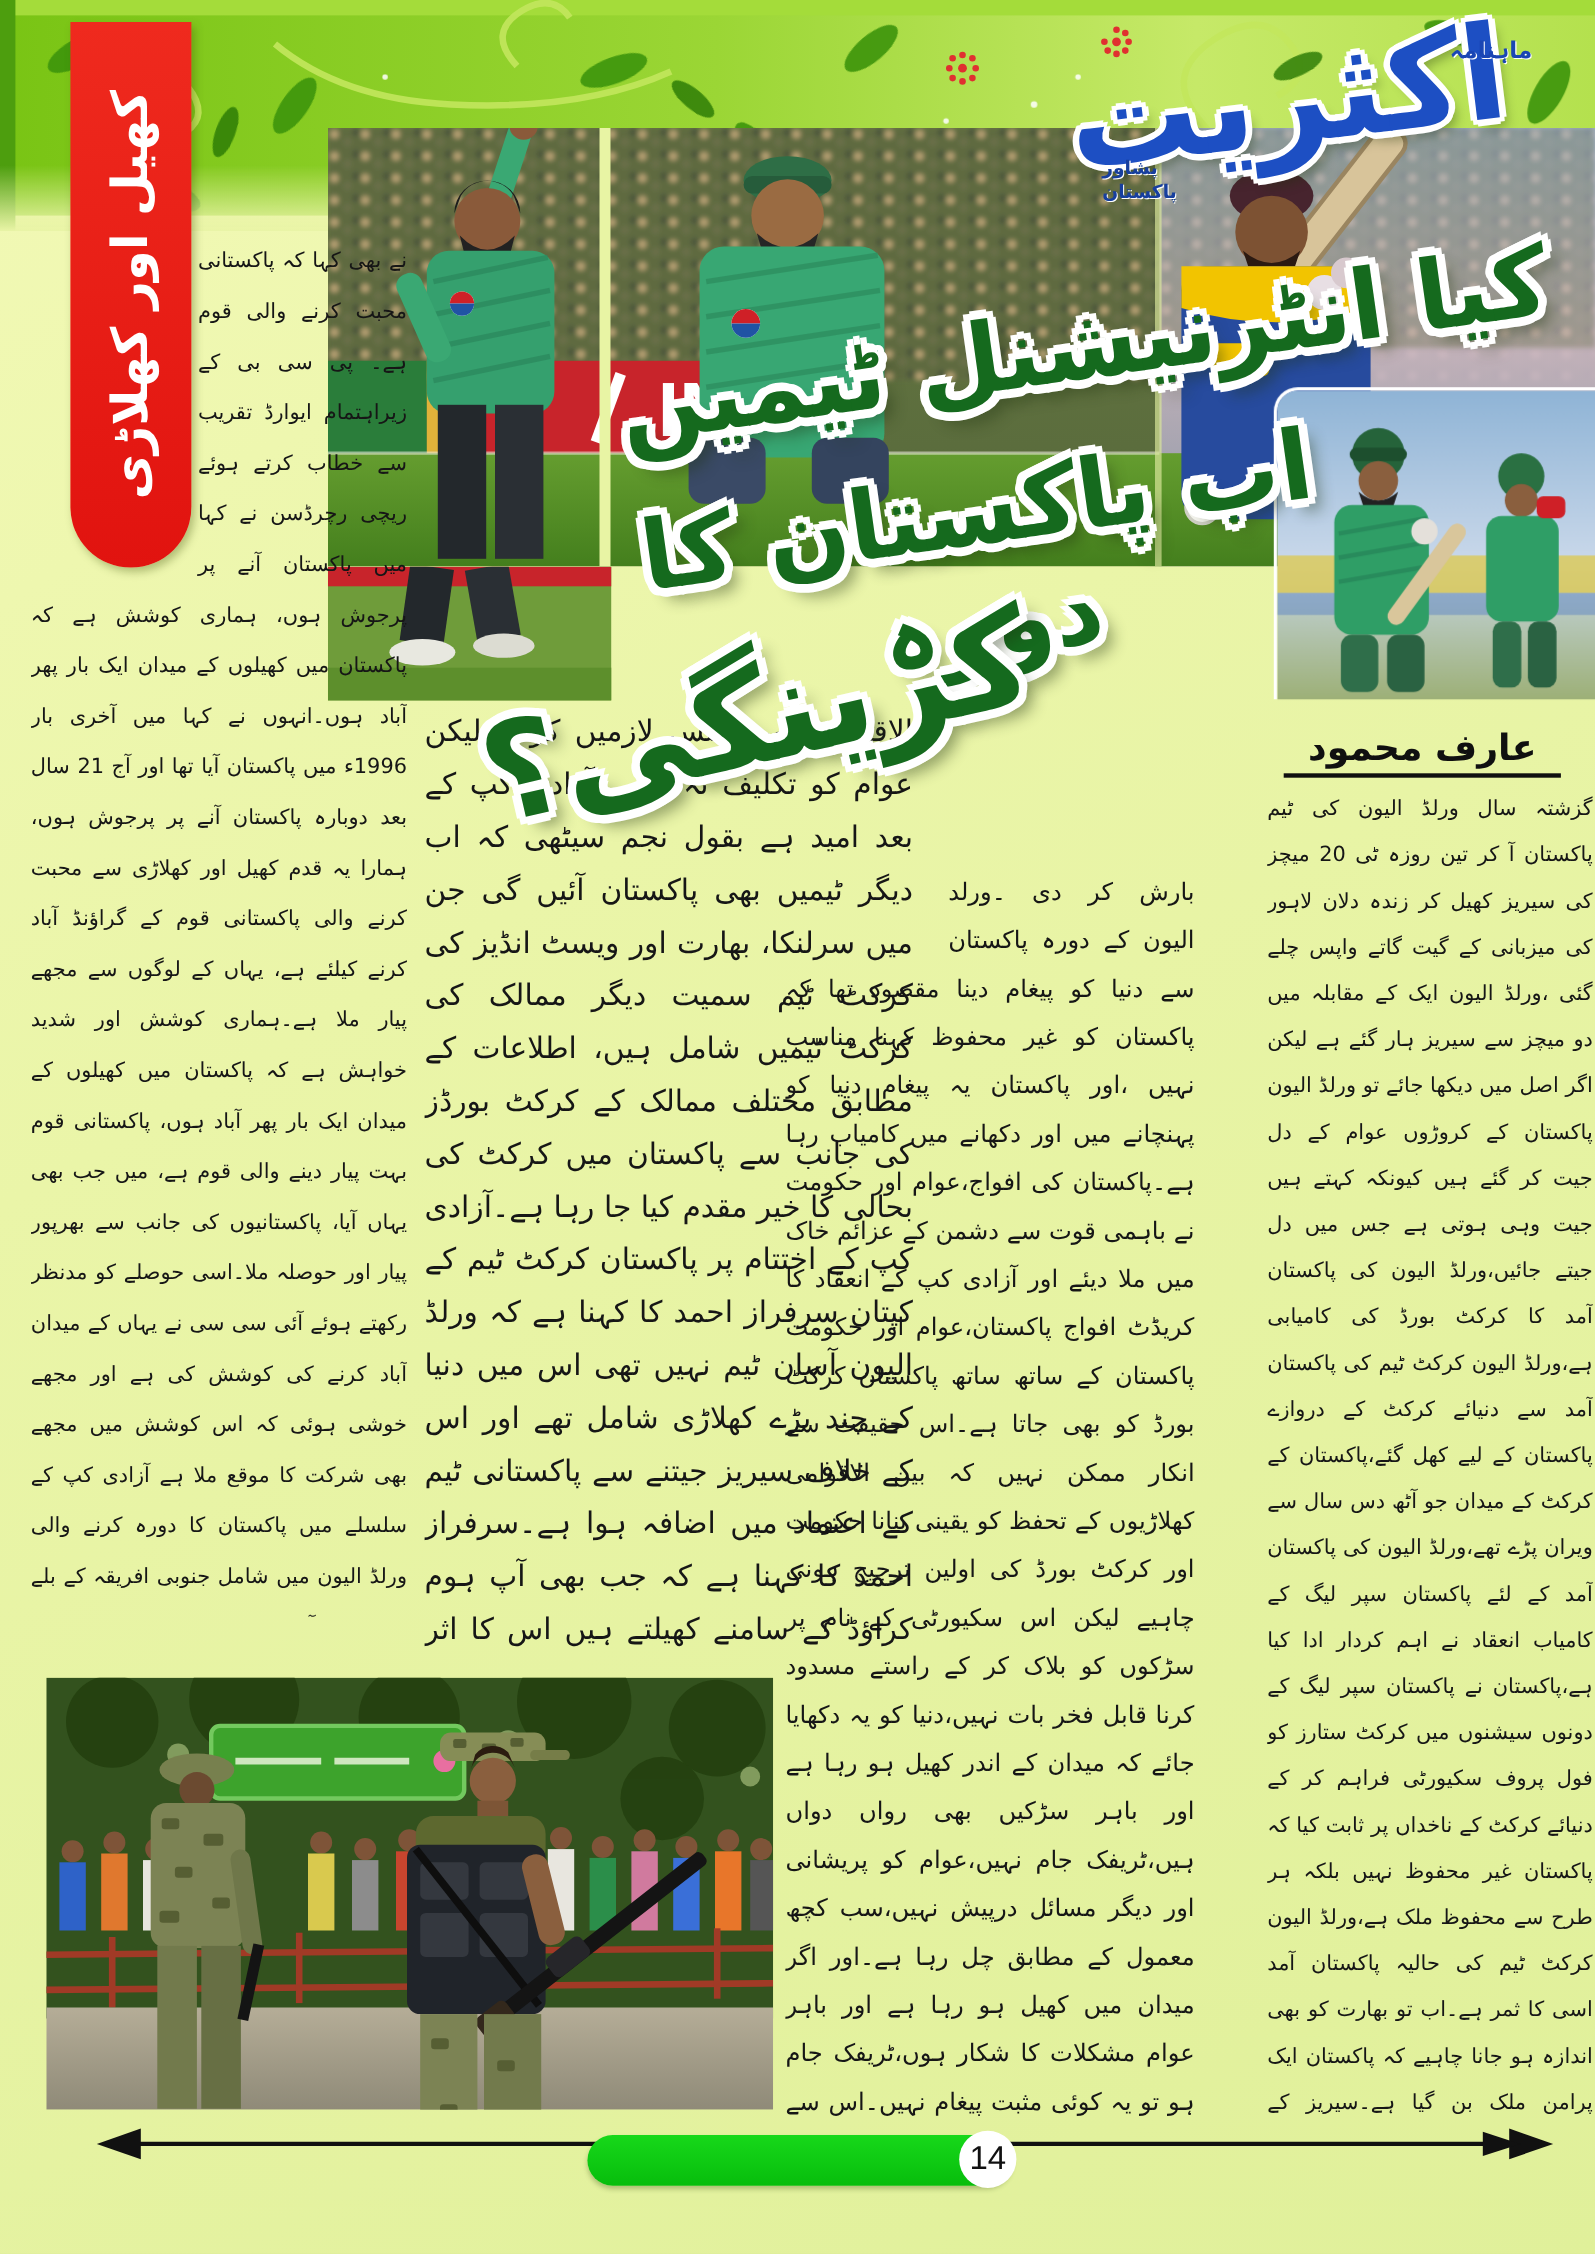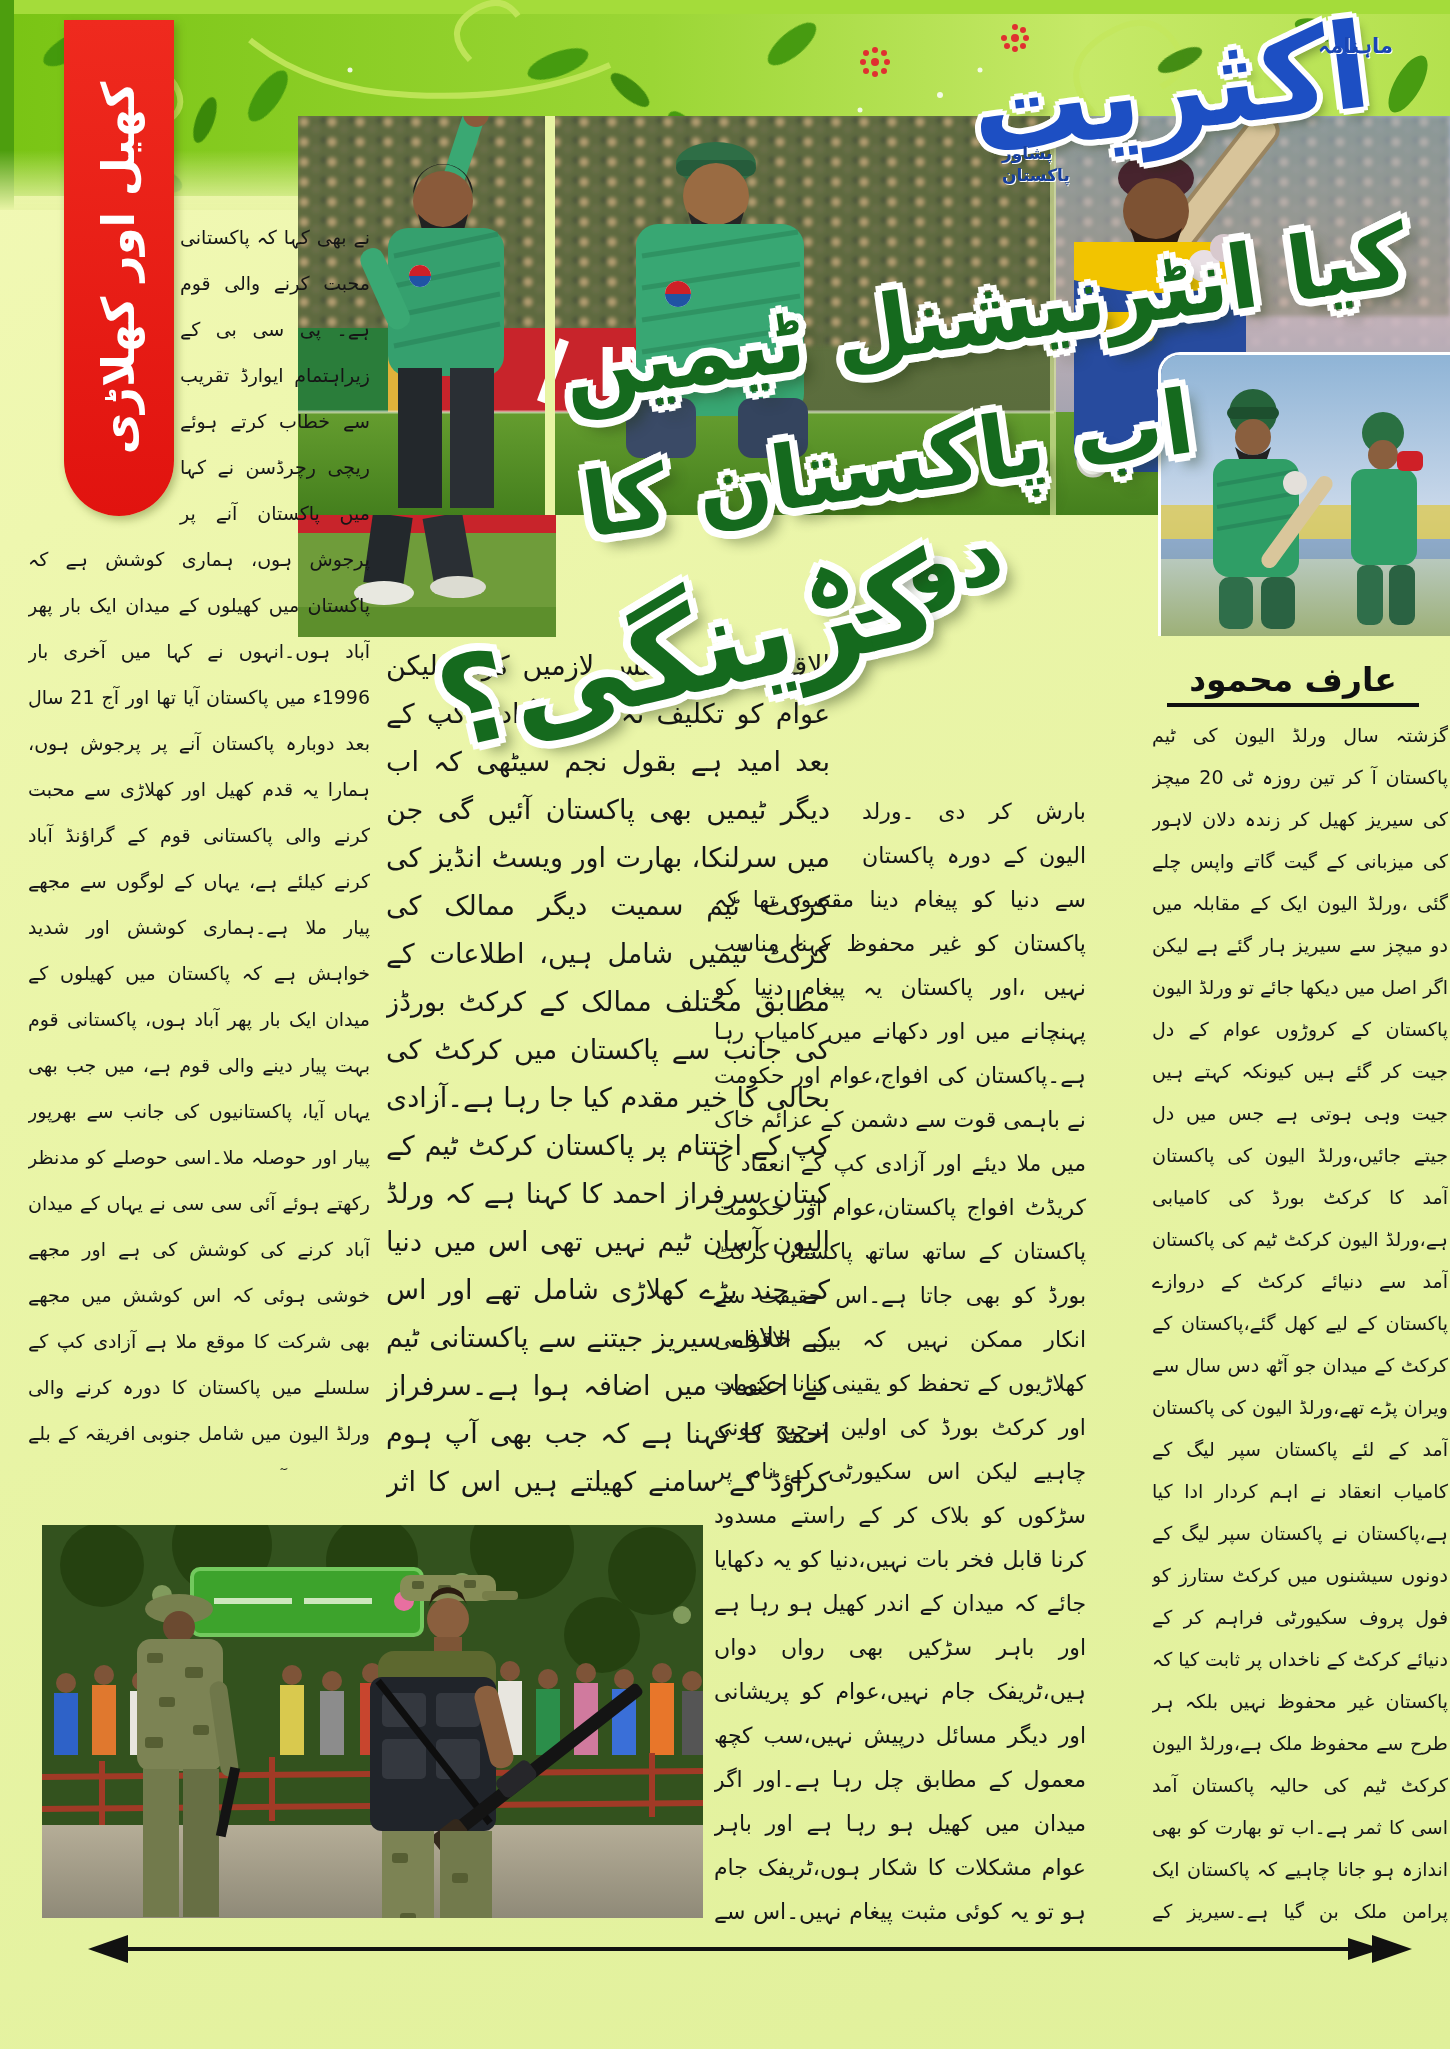--- a/index.html
+++ b/index.html
@@ -454,14 +454,17 @@
 
   <div class="footer-rule">
     <svg width="1450" height="50" viewBox="0 0 1450 50">
       <line x1="112" y1="24" x2="1380" y2="24" stroke="#111" stroke-width="4"></line>
       <polygon points="88,24 128,10 128,38" fill="#111"></polygon>
       <polygon points="1412,24 1372,10 1372,38" fill="#111"></polygon>
       <polygon points="1382,24 1348,13 1348,35" fill="#111"></polygon>
     </svg>
   </div>
 
+  <div class="page-pill">
+    <div class="page-num-circle">14</div>
+  </div>
 
 </div>
 
 </body></html>

